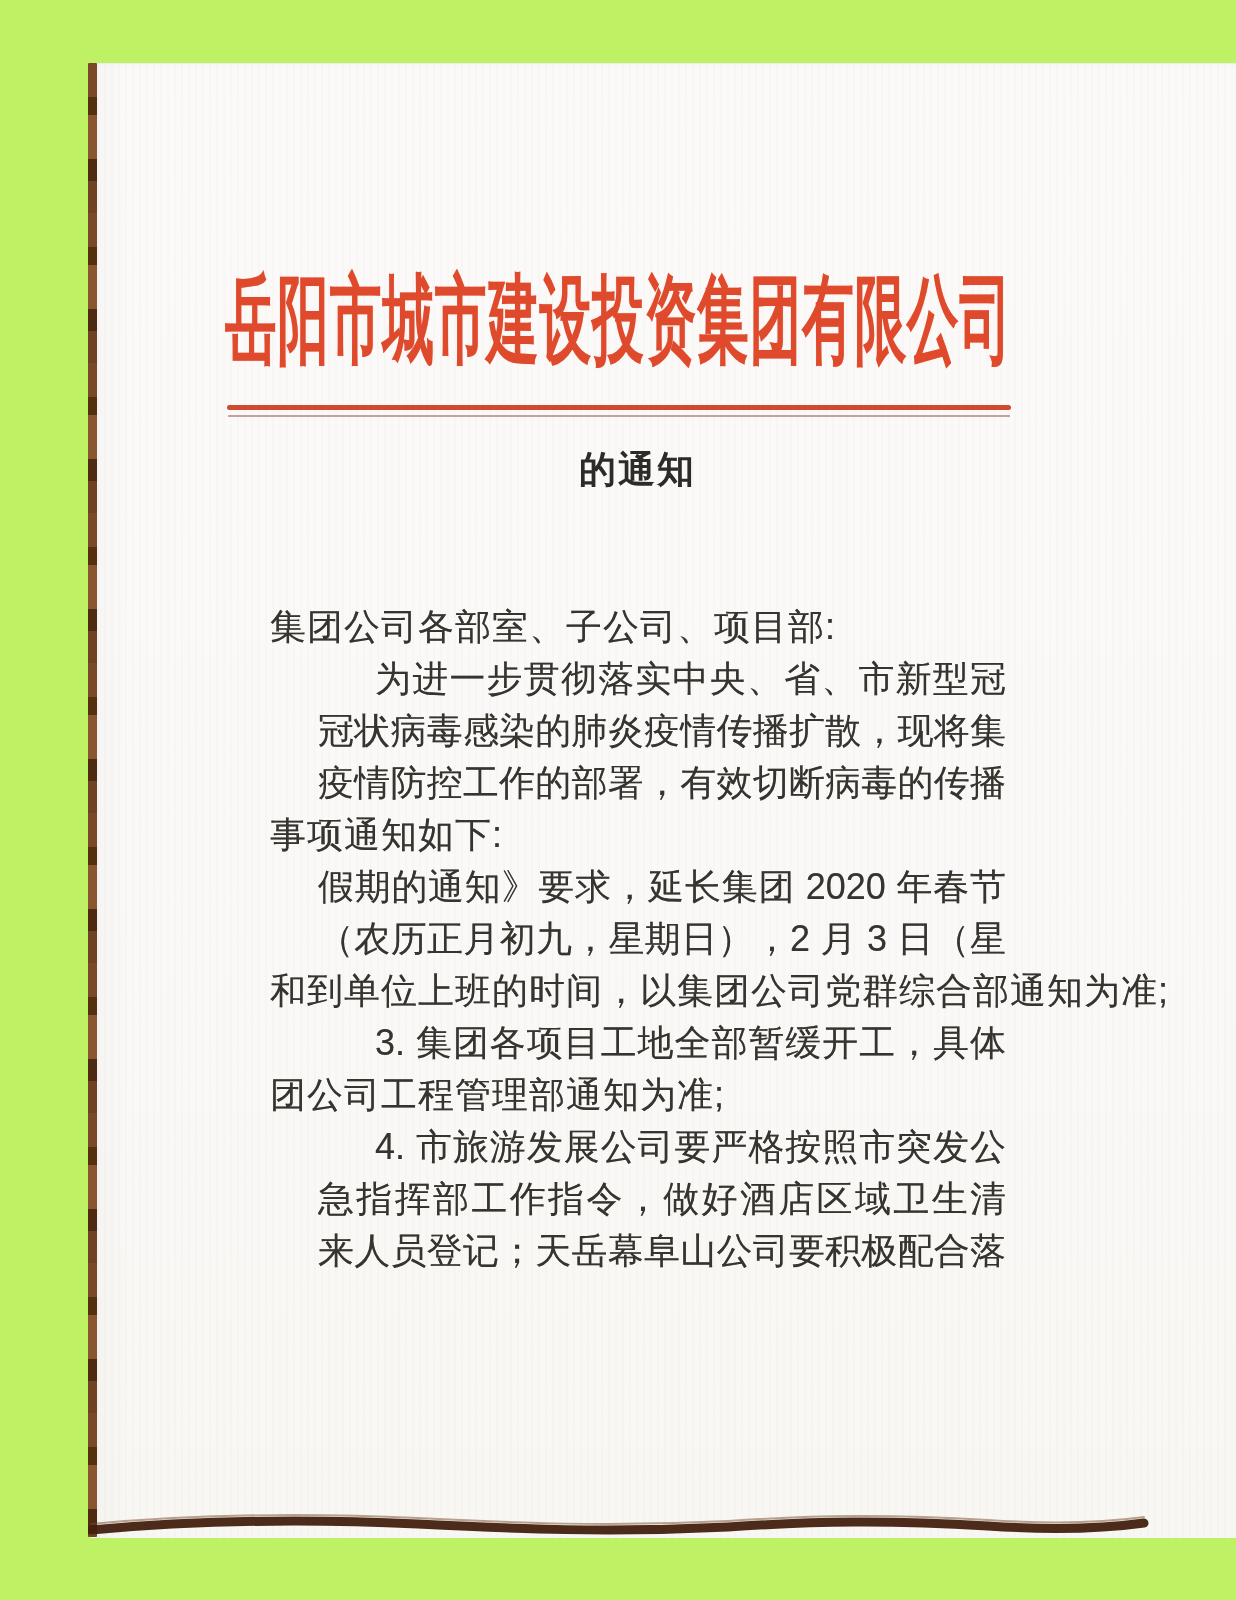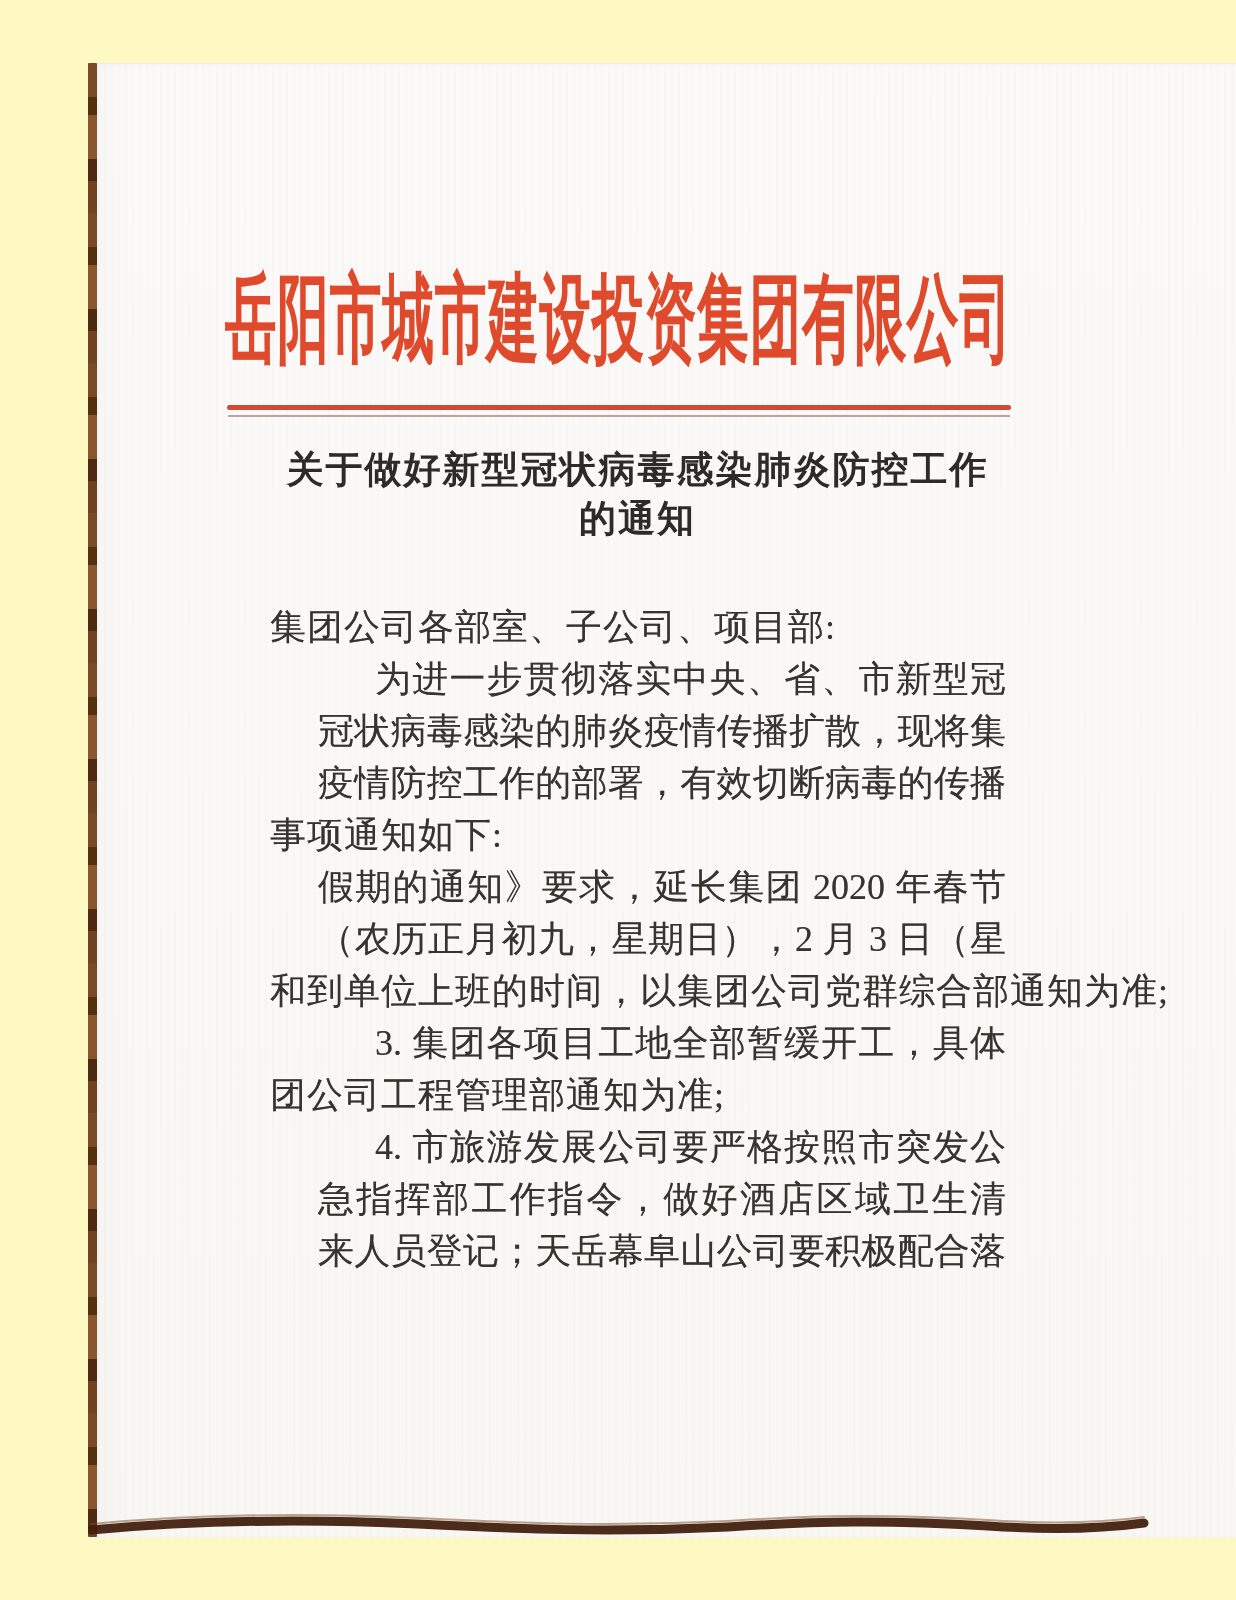--- a/index.html
+++ b/index.html
@@ -1,18 +1,18 @@
 <!DOCTYPE html>
 <html><head>
 <meta charset="utf-8">
 <style>
   html,body{margin:0;padding:0;background:#ffffff;}
   .scene{
-    position:relative;width:1236px;height:1600px;background:#fef9c3;overflow:hidden;
-    font-family:Liberation Serif, serif;
+    position:relative;width:1236px;height:1600px;background:#bef264;overflow:hidden;
+    font-family:Liberation Sans, sans-serif;
   }
   
   .paper{
     position:absolute;left:90px;top:63px;width:1146px;height:1474px;
     background:
       linear-gradient(90deg, rgba(0,0,0,0.018) 0, rgba(0,0,0,0) 40px),
       linear-gradient(180deg,#fbfaf8 0%,#faf9f7 55%,#f8f7f4 100%);
     border-top:1px solid #edebe7;
     box-shadow:inset 0 2px 4px rgba(0,0,0,0.02);
   }
@@ -79,21 +79,20 @@
   <div class="paper"></div>
 
   <div class="left-edge"></div>
 
   <div class="letterhead">岳阳市城市建设投资集团有限公司</div>
 
   <div class="rule-thick"></div>
   <div class="rule-thin"></div>
 
   <div class="doc-title">
-    <div>关于做好新型冠状病毒感染肺炎防控工作</div>
     <div>的通知</div>
   </div>
 
   <div class="body-block">
     <div class="bl">集团公司各部室、子公司、项目部:</div>
     <div class="bl just indent">为进一步贯彻落实中央、省、市新型冠状病毒感染肺炎</div>
     <div class="bl just">冠状病毒感染的肺炎疫情传播扩散，现将集团公司有关防控</div>
     <div class="bl just">疫情防控工作的部署，有效切断病毒的传播途径，防止新型</div>
     <div class="bl">事项通知如下:</div>
     <div class="bl just">假期的通知》要求，延长集团 2020 年春节假期至 2 月 2 日</div>

